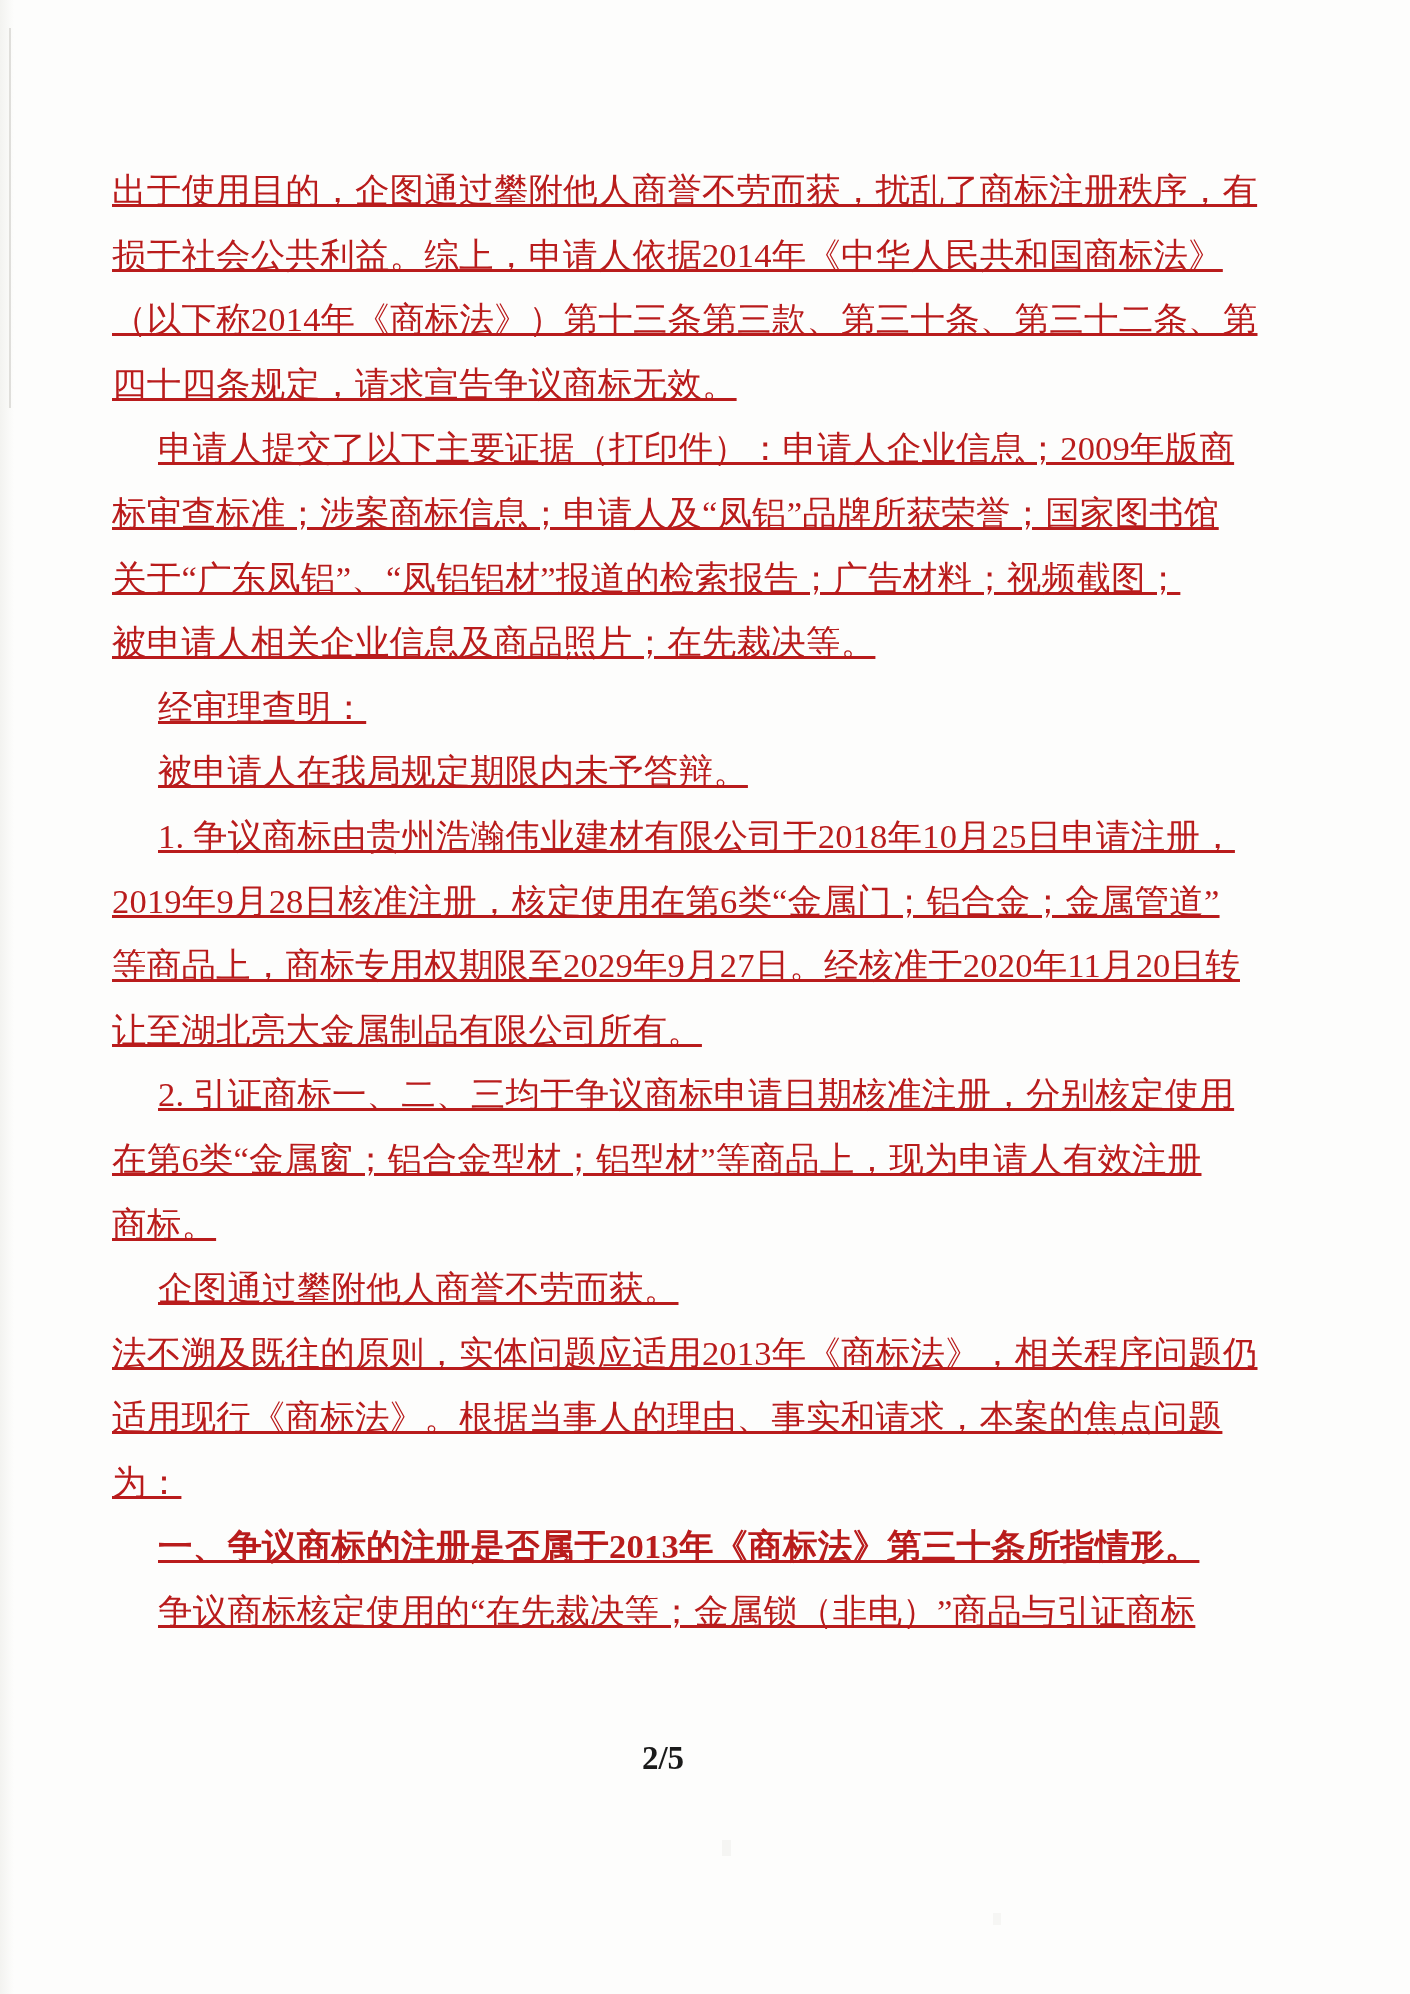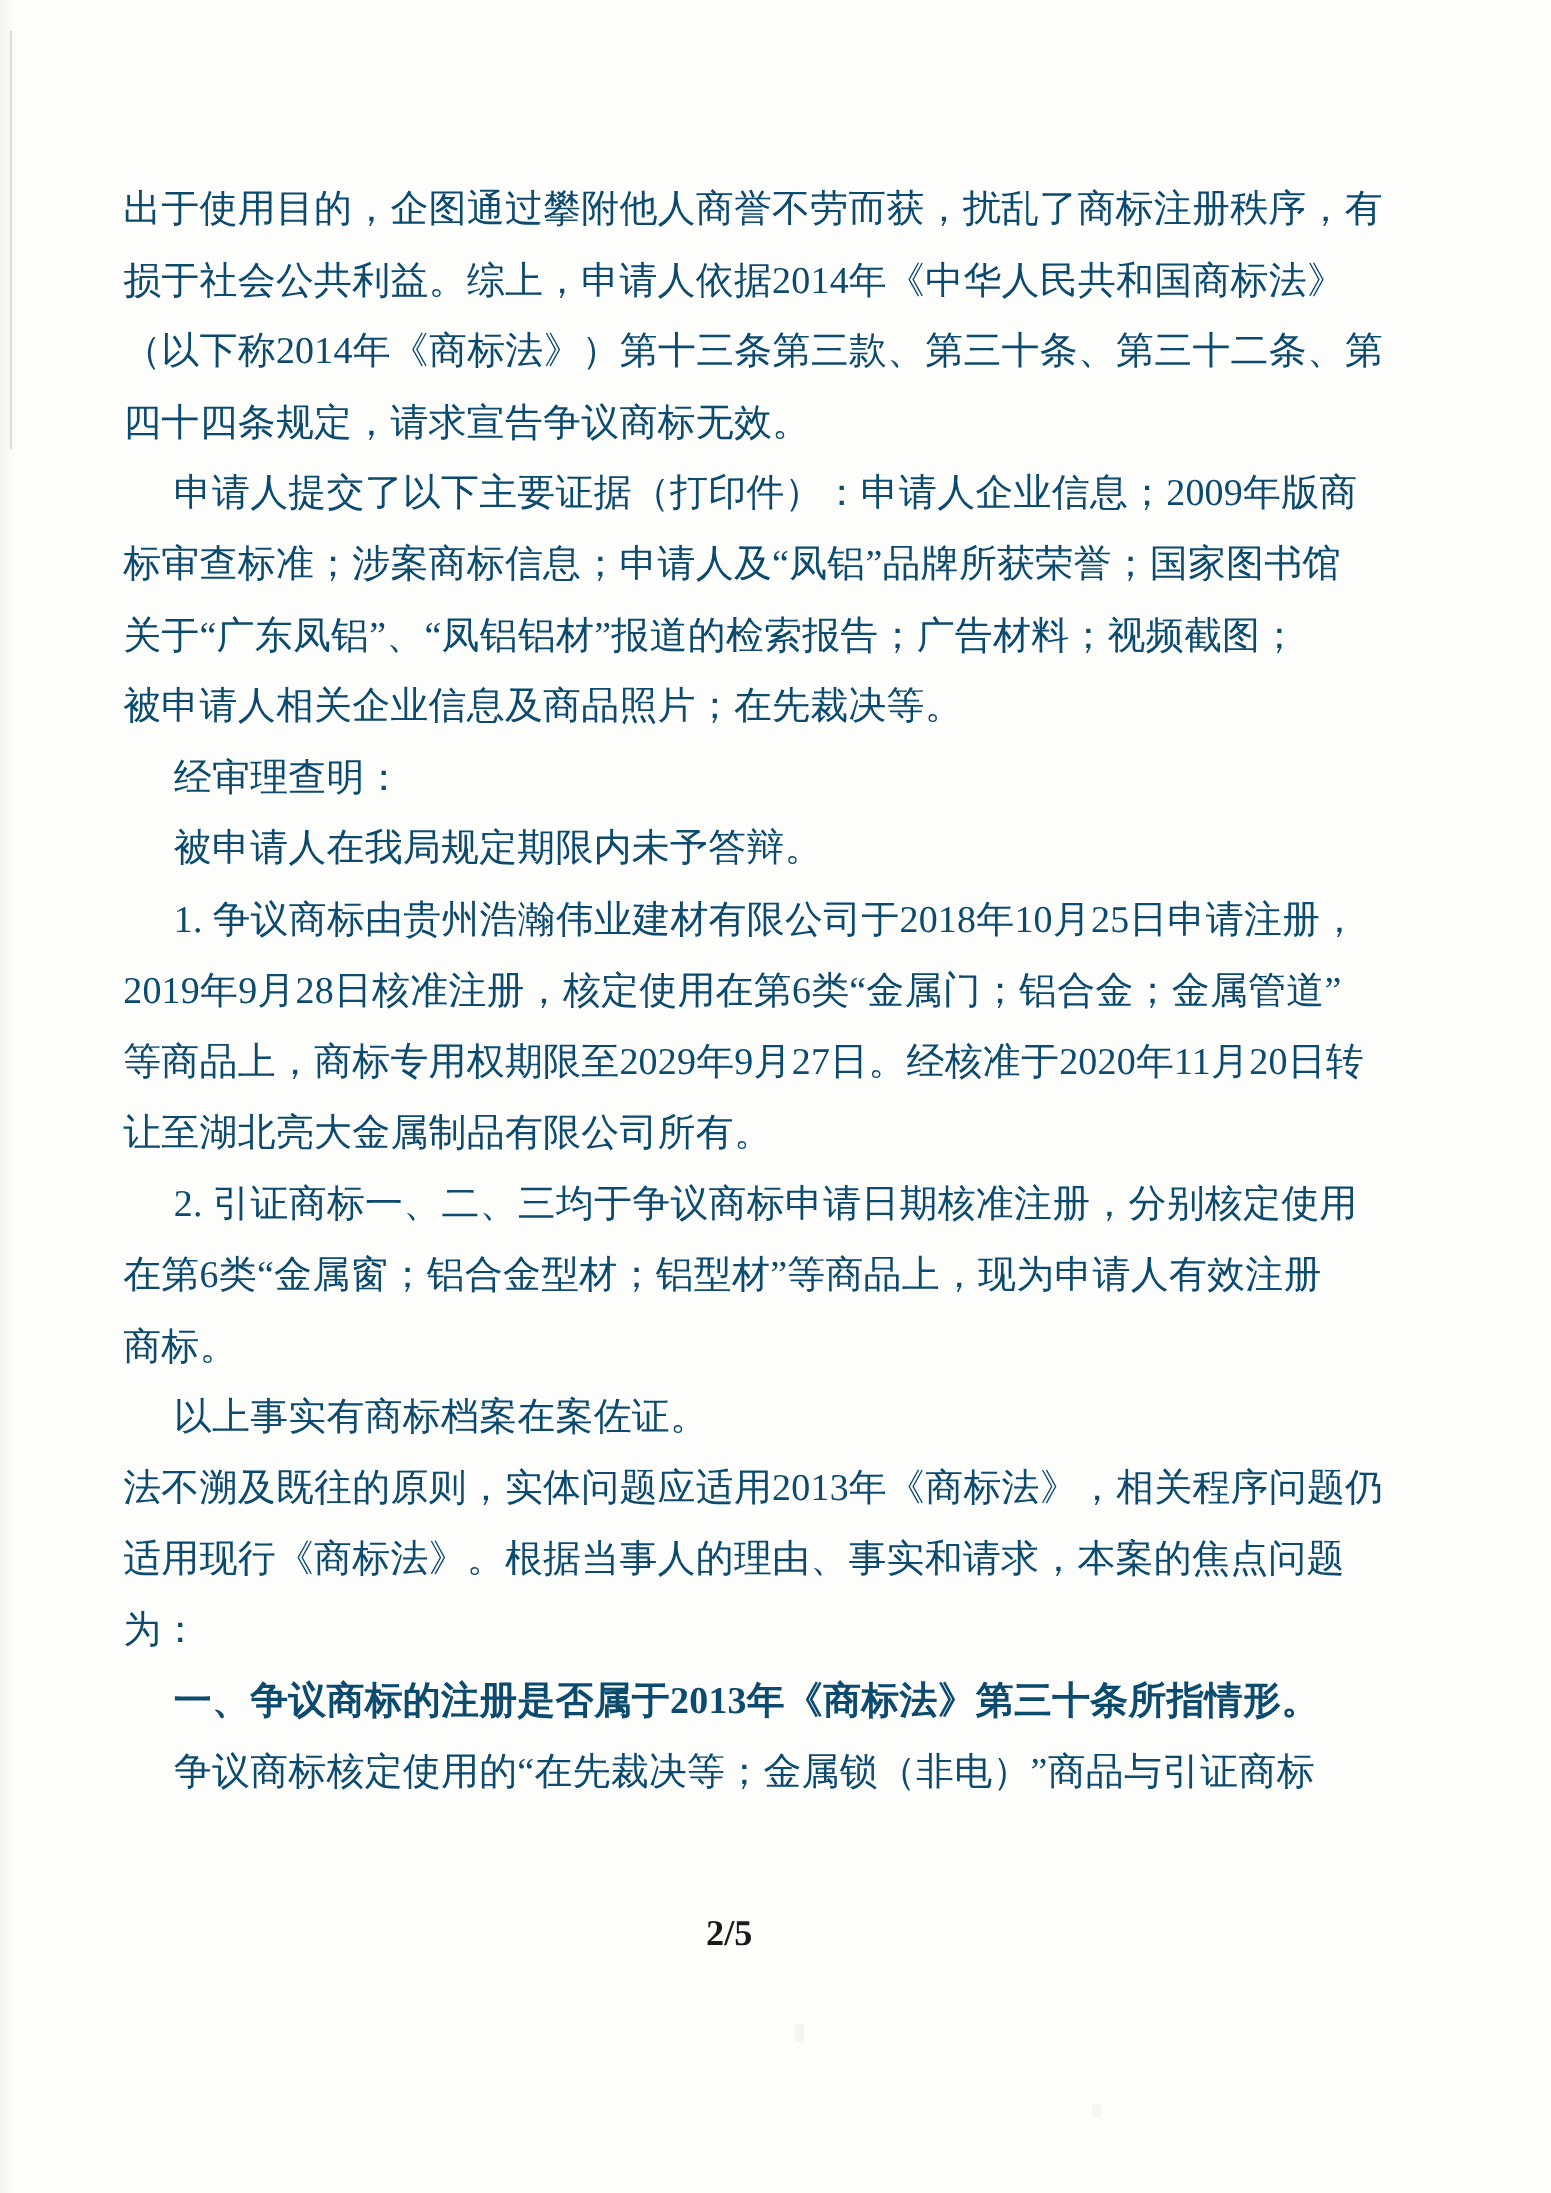--- a/index.html
+++ b/index.html
@@ -51,23 +51,24 @@
   .content {
     position: absolute;
     left: 112px;
     top: 158px;
     width: 1142px;
   }
   .line {
     height: 64.6px;
     line-height: 64.6px;
     font-size: 34.5px;
-    color: #0c4a6e;
+    color: #b91c1c;
     white-space: nowrap;
     letter-spacing: 0.2px;
+    text-decoration: underline;
   }
   .line.indent {
     padding-left: 46px;
   }
   .line.bold {
     font-weight: 700;
   }
   .footer {
     position: absolute;
     top: 1740px;
@@ -100,21 +101,21 @@
       <div class="line">被申请人相关企业信息及商品照片；在先裁决等。</div>
       <div class="line indent">经审理查明：</div>
       <div class="line indent">被申请人在我局规定期限内未予答辩。</div>
       <div class="line indent">1. 争议商标由贵州浩瀚伟业建材有限公司于2018年10月25日申请注册，</div>
       <div class="line">2019年9月28日核准注册，核定使用在第6类“金属门；铝合金；金属管道”</div>
       <div class="line">等商品上，商标专用权期限至2029年9月27日。经核准于2020年11月20日转</div>
       <div class="line">让至湖北亮大金属制品有限公司所有。</div>
       <div class="line indent">2. 引证商标一、二、三均于争议商标申请日期核准注册，分别核定使用</div>
       <div class="line">在第6类“金属窗；铝合金型材；铝型材”等商品上，现为申请人有效注册</div>
       <div class="line">商标。</div>
-      <div class="line indent">以上事实有商标档案在案佐证。</div>
+      <div class="line indent">企图通过攀附他人商誉不劳而获。</div>
       <div class="line">法不溯及既往的原则，实体问题应适用2013年《商标法》，相关程序问题仍</div>
       <div class="line">适用现行《商标法》。根据当事人的理由、事实和请求，本案的焦点问题</div>
       <div class="line">为：</div>
       <div class="line indent bold">一、争议商标的注册是否属于2013年《商标法》第三十条所指情形。</div>
       <div class="line indent">争议商标核定使用的“在先裁决等；金属锁（非电）”商品与引证商标</div>
     </div>
 
   <div class="footer">2/5</div>
 </div>
 

